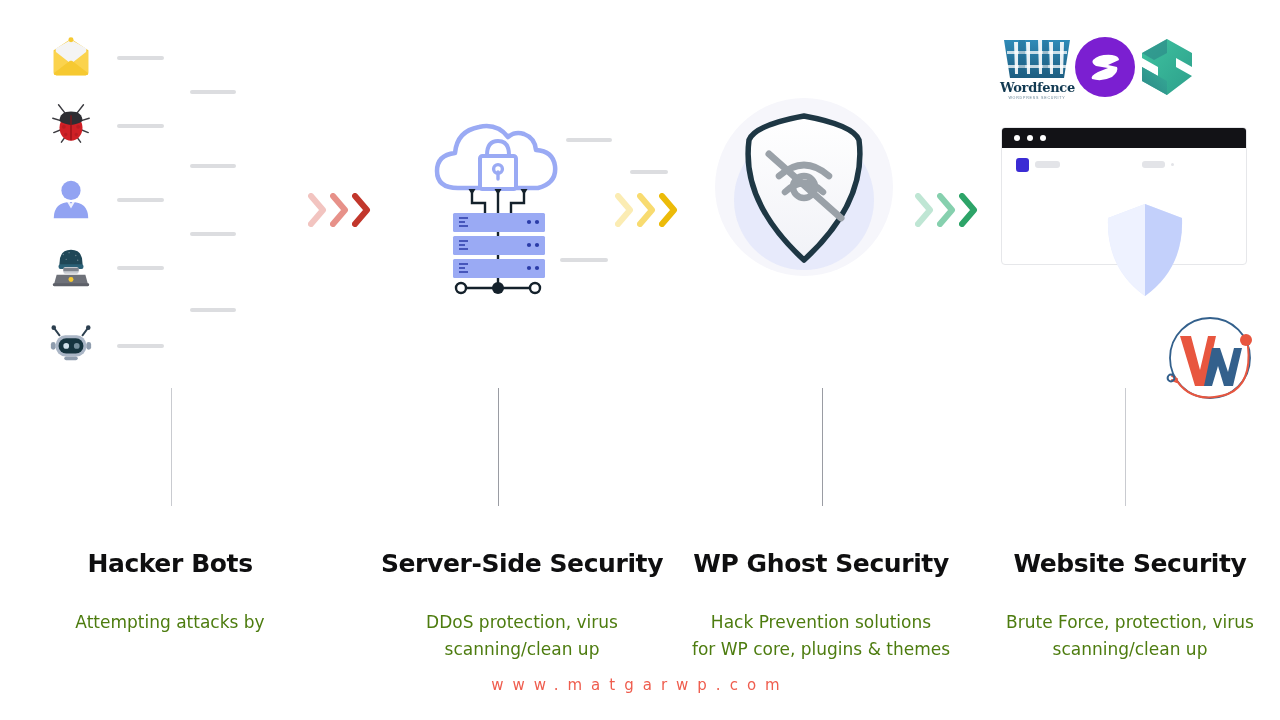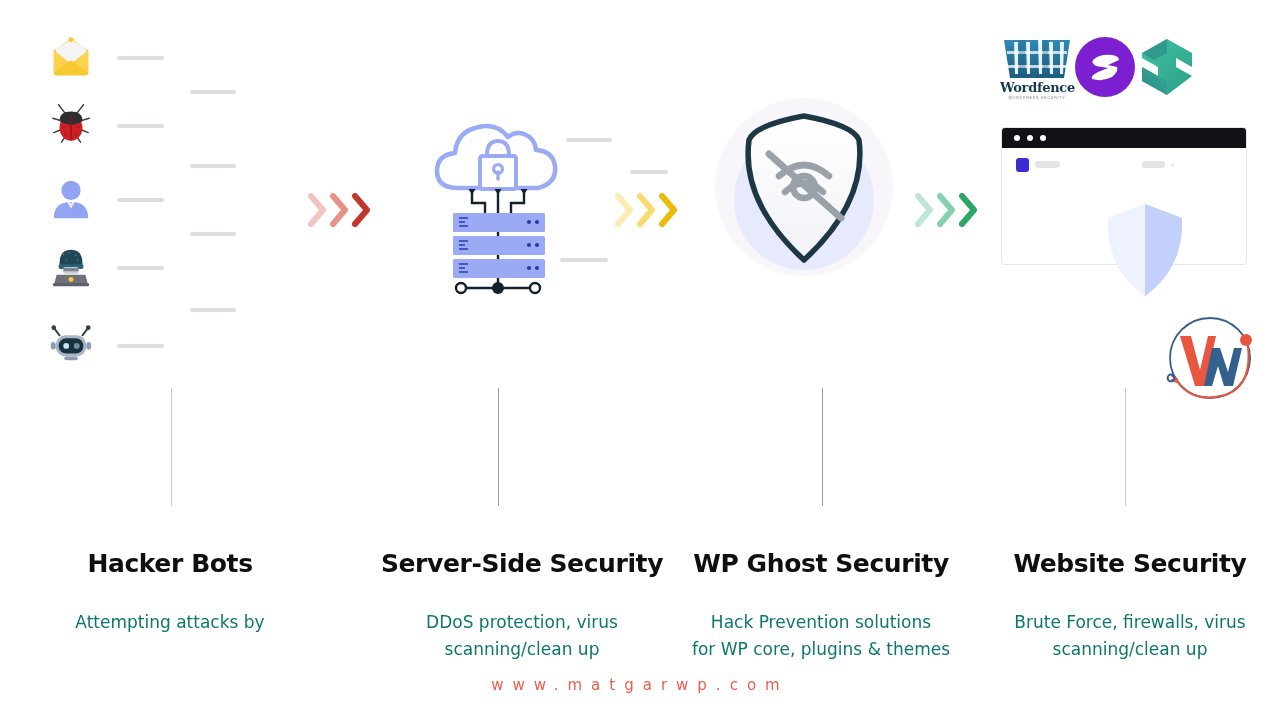--- a/index.html
+++ b/index.html
@@ -74,21 +74,21 @@
     line-height: 32px;
     color: #0f0f10;
     letter-spacing: -0.4px;
     white-space: nowrap;
   }
   .col-desc {
     margin-top: 29px;
     font-family: "DejaVu Sans", sans-serif;
     font-size: 17px;
     line-height: 27px;
-    color: #0f766e;
+    color: #4d7c0f;
   }
 
   
   .watermark {
     position: absolute;
     left: 0;
     right: 0;
     top: 676px;
     text-align: center;
     font-family: "DejaVu Sans", sans-serif;
@@ -472,20 +472,20 @@
     <div class="col-title">WP Ghost Security</div>
     <div class="col-desc">
       <div>Hack Prevention solutions</div>
       <div>for WP core, plugins &amp; themes</div>
     </div>
   </div>
 
   <div class="col" style="left:982px; width:296px;">
     <div class="col-title">Website Security</div>
     <div class="col-desc">
-      <div>Brute Force, firewalls, virus</div>
+      <div>Brute Force, protection, virus</div>
       <div>scanning/clean up</div>
     </div>
   </div>
 
   <div class="watermark">www.matgarwp.com</div>
 
 </div>
 
 </body></html>

